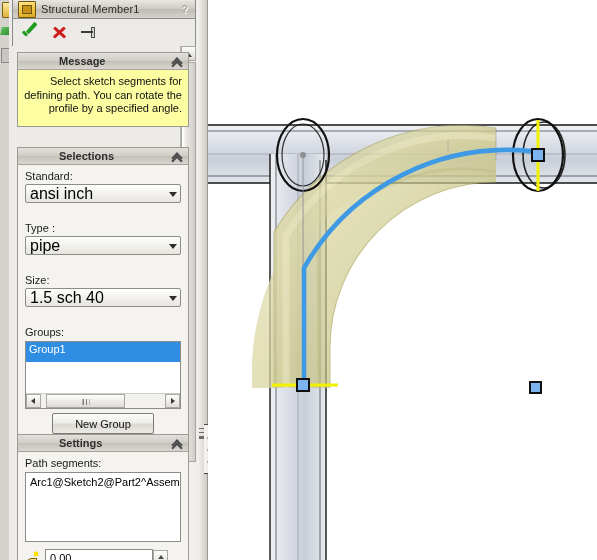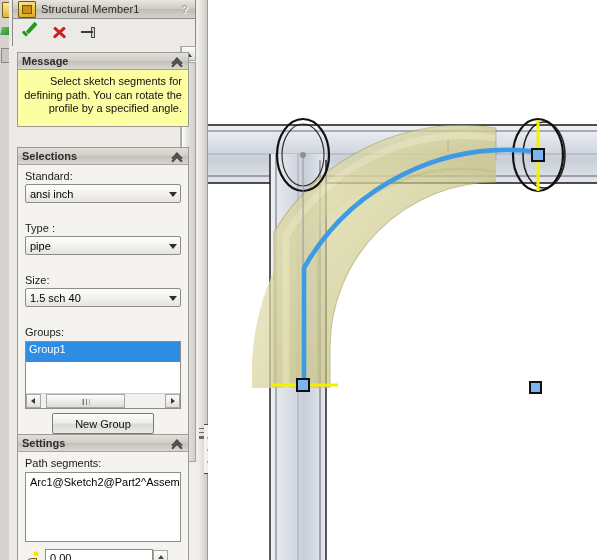--- a/index.html
+++ b/index.html
@@ -225,20 +225,21 @@
     display: flex;
     align-items: center;
     padding: 0 4px;
     box-sizing: border-box;
   }
   .sec-head-title {
     font-size: 11px;
     font-weight: bold;
     color: #2e2e2e;
     flex: 1;
+    margin-left: 37px;
   }
   .chev {
     width: 12px; height: 12px;
     position: relative;
     flex: none;
   }
   .chev::before, .chev::after {
     content: "";
     position: absolute;
     left: 1px;
@@ -280,21 +281,21 @@
   .combo {
     position: relative;
     height: 19px;
     background: linear-gradient(180deg,#ffffff 0%,#f4f3ef 45%,#e6e4de 100%);
     border: 1px solid #8e8c87;
     border-radius: 2px;
     box-sizing: border-box;
     display: flex;
     align-items: center;
     padding-left: 4px;
-    font-size: 11px;
+    font-size: 16px;
     color: #000;
   }
   .combo-arrow {
     position: absolute;
     right: 3px; top: 7px;
     border-left: 4.5px solid transparent;
     border-right: 4.5px solid transparent;
     border-top: 5px solid #2f2d2a;
   }
 

